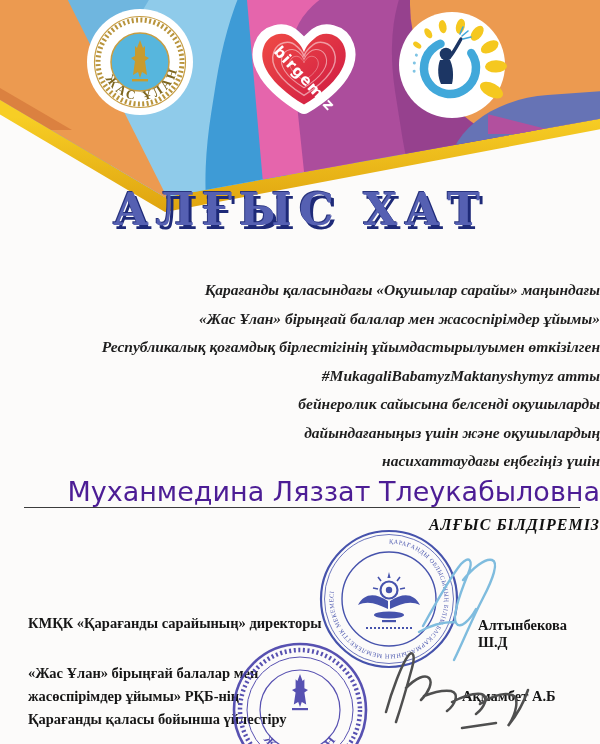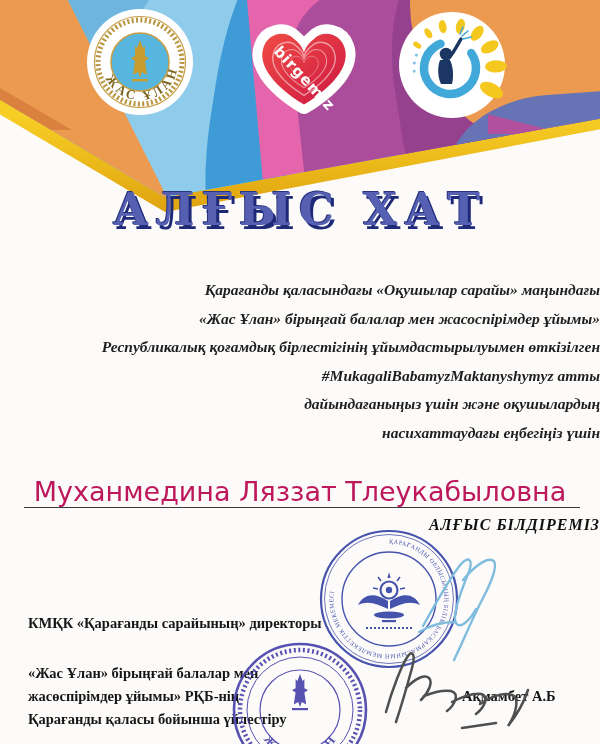--- a/index.html
+++ b/index.html
@@ -22,22 +22,22 @@
   .sh-magenta-corner{left:488px;top:98px;width:78px;height:36px;background:#B2509E;clip-path:polygon(0 45%,100% 100%,0 100%);}
   .sh-orange-left{left:-10px;top:-12px;width:205px;height:265px;background:#EC9A50;clip-path:polygon(0 0,35% 0,100% 100%,0 100%);}
   .sh-orange-shadow{left:0;top:88px;width:72px;height:42px;background:#DB8140;clip-path:polygon(0 0,100% 100%,0 100%);}
   .logo{position:absolute;z-index:3;}
   
   .title{position:absolute;top:188px;left:0;right:0;text-align:center;z-index:2;
          font-family:"DejaVu Serif",serif;font-weight:bold;font-size:44px;line-height:1;
          letter-spacing:7px;color:#5560B2;text-shadow:3px 4px 0 #1E2A78,-1px -1px 0 #2A357F;}
   .body-text{position:absolute;top:276px;left:0;right:0;text-align:right;z-index:2;
          font-weight:bold;font-style:italic;font-size:15.5px;line-height:28.5px;color:#1e1e1e;}
-  .recipient{position:absolute;top:476px;left:0;right:0;text-align:center;z-index:2;
-         font-family:"DejaVu Sans",sans-serif;font-size:27px;color:#be185d;}
+  .recipient{position:absolute;top:476px;left:0;right:0;text-align:right;z-index:2;
+         font-family:"DejaVu Sans",sans-serif;font-size:27px;color:#4c1d95;}
   .rule{position:absolute;top:507px;left:24px;right:20px;border-top:1.6px solid #3c3c3c;z-index:2;}
   .gratitude{position:absolute;top:516px;left:0;right:0;text-align:right;z-index:2;
          font-weight:bold;font-style:italic;font-size:16px;letter-spacing:1px;color:#111;}
   .role1{position:absolute;left:28px;top:615px;font-weight:bold;font-size:14.5px;color:#161616;z-index:4;}
   .sig-name-1{position:absolute;left:478px;top:617px;font-weight:bold;font-size:14.5px;color:#161616;z-index:4;}
   .role2{position:absolute;left:28px;top:662px;font-weight:bold;font-size:14.5px;line-height:23px;color:#161616;z-index:4;}
   .sig-name-2{position:absolute;left:462px;top:688px;font-weight:bold;font-size:14.5px;color:#161616;z-index:4;}
   .stamp{position:absolute;z-index:5;}
   .signature{position:absolute;z-index:6;}
 </style>
@@ -130,20 +130,21 @@
     </g>
   </svg>
 
   <div class="title">АЛҒЫС ХАТ</div>
 
   <div class="body-text">
     <div>Қарағанды қаласындағы «Оқушылар сарайы» маңындағы</div>
     <div>«Жас Ұлан» бірыңғай балалар мен жасоспірімдер ұйымы»</div>
     <div>Республикалық қоғамдық бірлестігінің ұйымдастырылуымен өткізілген</div>
     <div>#MukagaliBabamyzMaktanyshymyz атты</div>
+    <div>бейнеролик сайысына белсенді оқушыларды</div>
     <div>дайындағаныңыз үшін және оқушылардың</div>
     <div>насихаттаудағы еңбегіңіз үшін</div>
   </div>
 
   <div class="recipient">Муханмедина Ляззат Тлеукабыловна</div>
   <div class="rule"></div>
   <div class="gratitude">АЛҒЫС БІЛДІРЕМІЗ</div>
 
   <svg class="stamp" style="left:318px;top:528px;opacity:.88" width="142" height="142" viewBox="0 0 142 142">
     <g stroke="#2E3CA2" fill="none">
@@ -168,20 +169,21 @@
     </g>
   </svg>
 
   <svg class="signature" style="left:405px;top:546px" width="120" height="118" viewBox="0 0 120 118">
     <path d="M18,80 C28,62 46,30 56,18 C64,9 69,14 63,28 C54,50 47,70 51,77 C55,84 65,74 71,63
              M58,34 C68,22 80,12 87,14 C94,16 88,33 78,52 C66,75 58,96 49,114
              M14,86 C24,80 38,76 50,76" fill="none" stroke="#7FBCDE" stroke-width="2.4" stroke-linecap="round"></path>
   </svg>
 
   <div class="role1">КМҚК «Қарағанды сарайының» директоры</div>
+  <div class="sig-name-1">Алтынбекова Ш.Д</div>
 
   <svg class="stamp" style="left:230px;top:640px;opacity:.92" width="140" height="140" viewBox="0 0 140 140">
     <g stroke="#4A43AB" fill="none">
       <circle cx="70" cy="70" r="66" stroke-width="2.6"></circle>
       <circle cx="70" cy="70" r="60" stroke-width="4.5" stroke-dasharray="2 2.6"></circle>
       <circle cx="70" cy="70" r="53" stroke-width="1"></circle>
       <circle cx="70" cy="70" r="40" stroke-width="1.2"></circle>
     </g>
     <g fill="#4A43AB">
       <path d="M70,34 l2.6,7 1.8,-1.8 0,9 3.6,1.8 -3.6,2.6 1.8,12 -4.4,-2.6 -1.8,5 -1.8,-5 -4.4,2.6 1.8,-12 -3.6,-2.6 3.6,-1.8 0,-9 1.8,1.8 z"></path>

